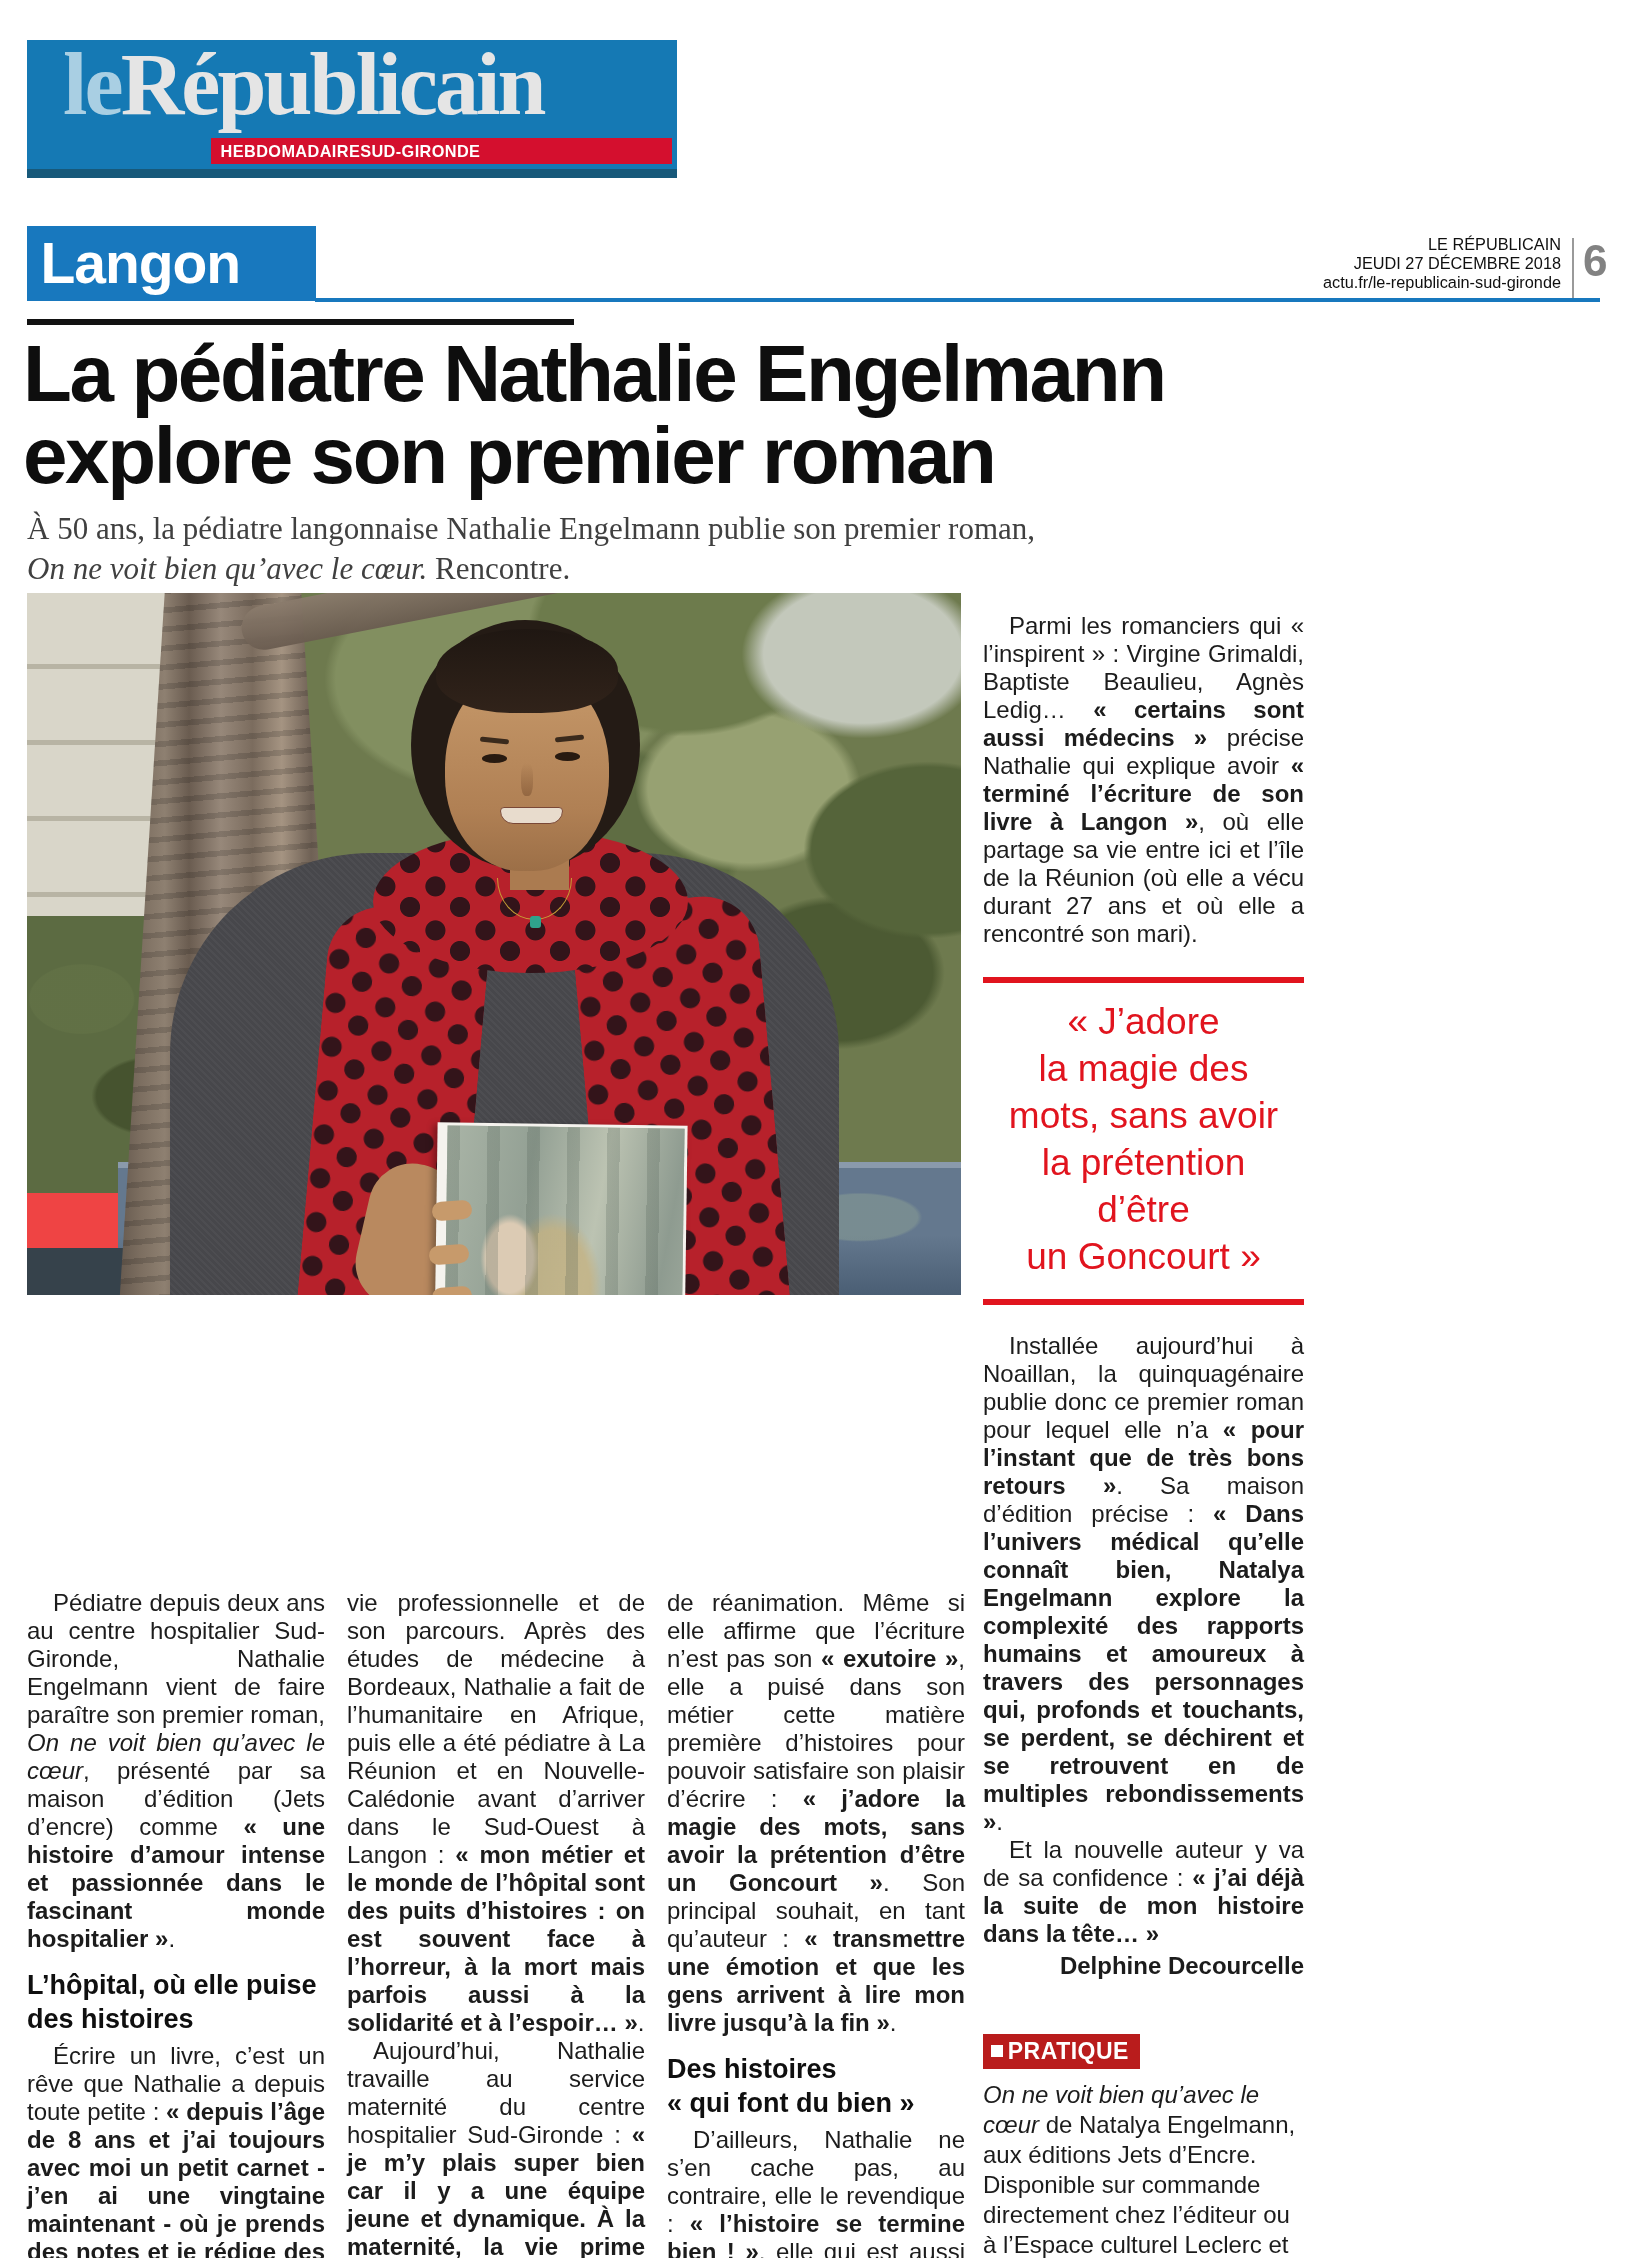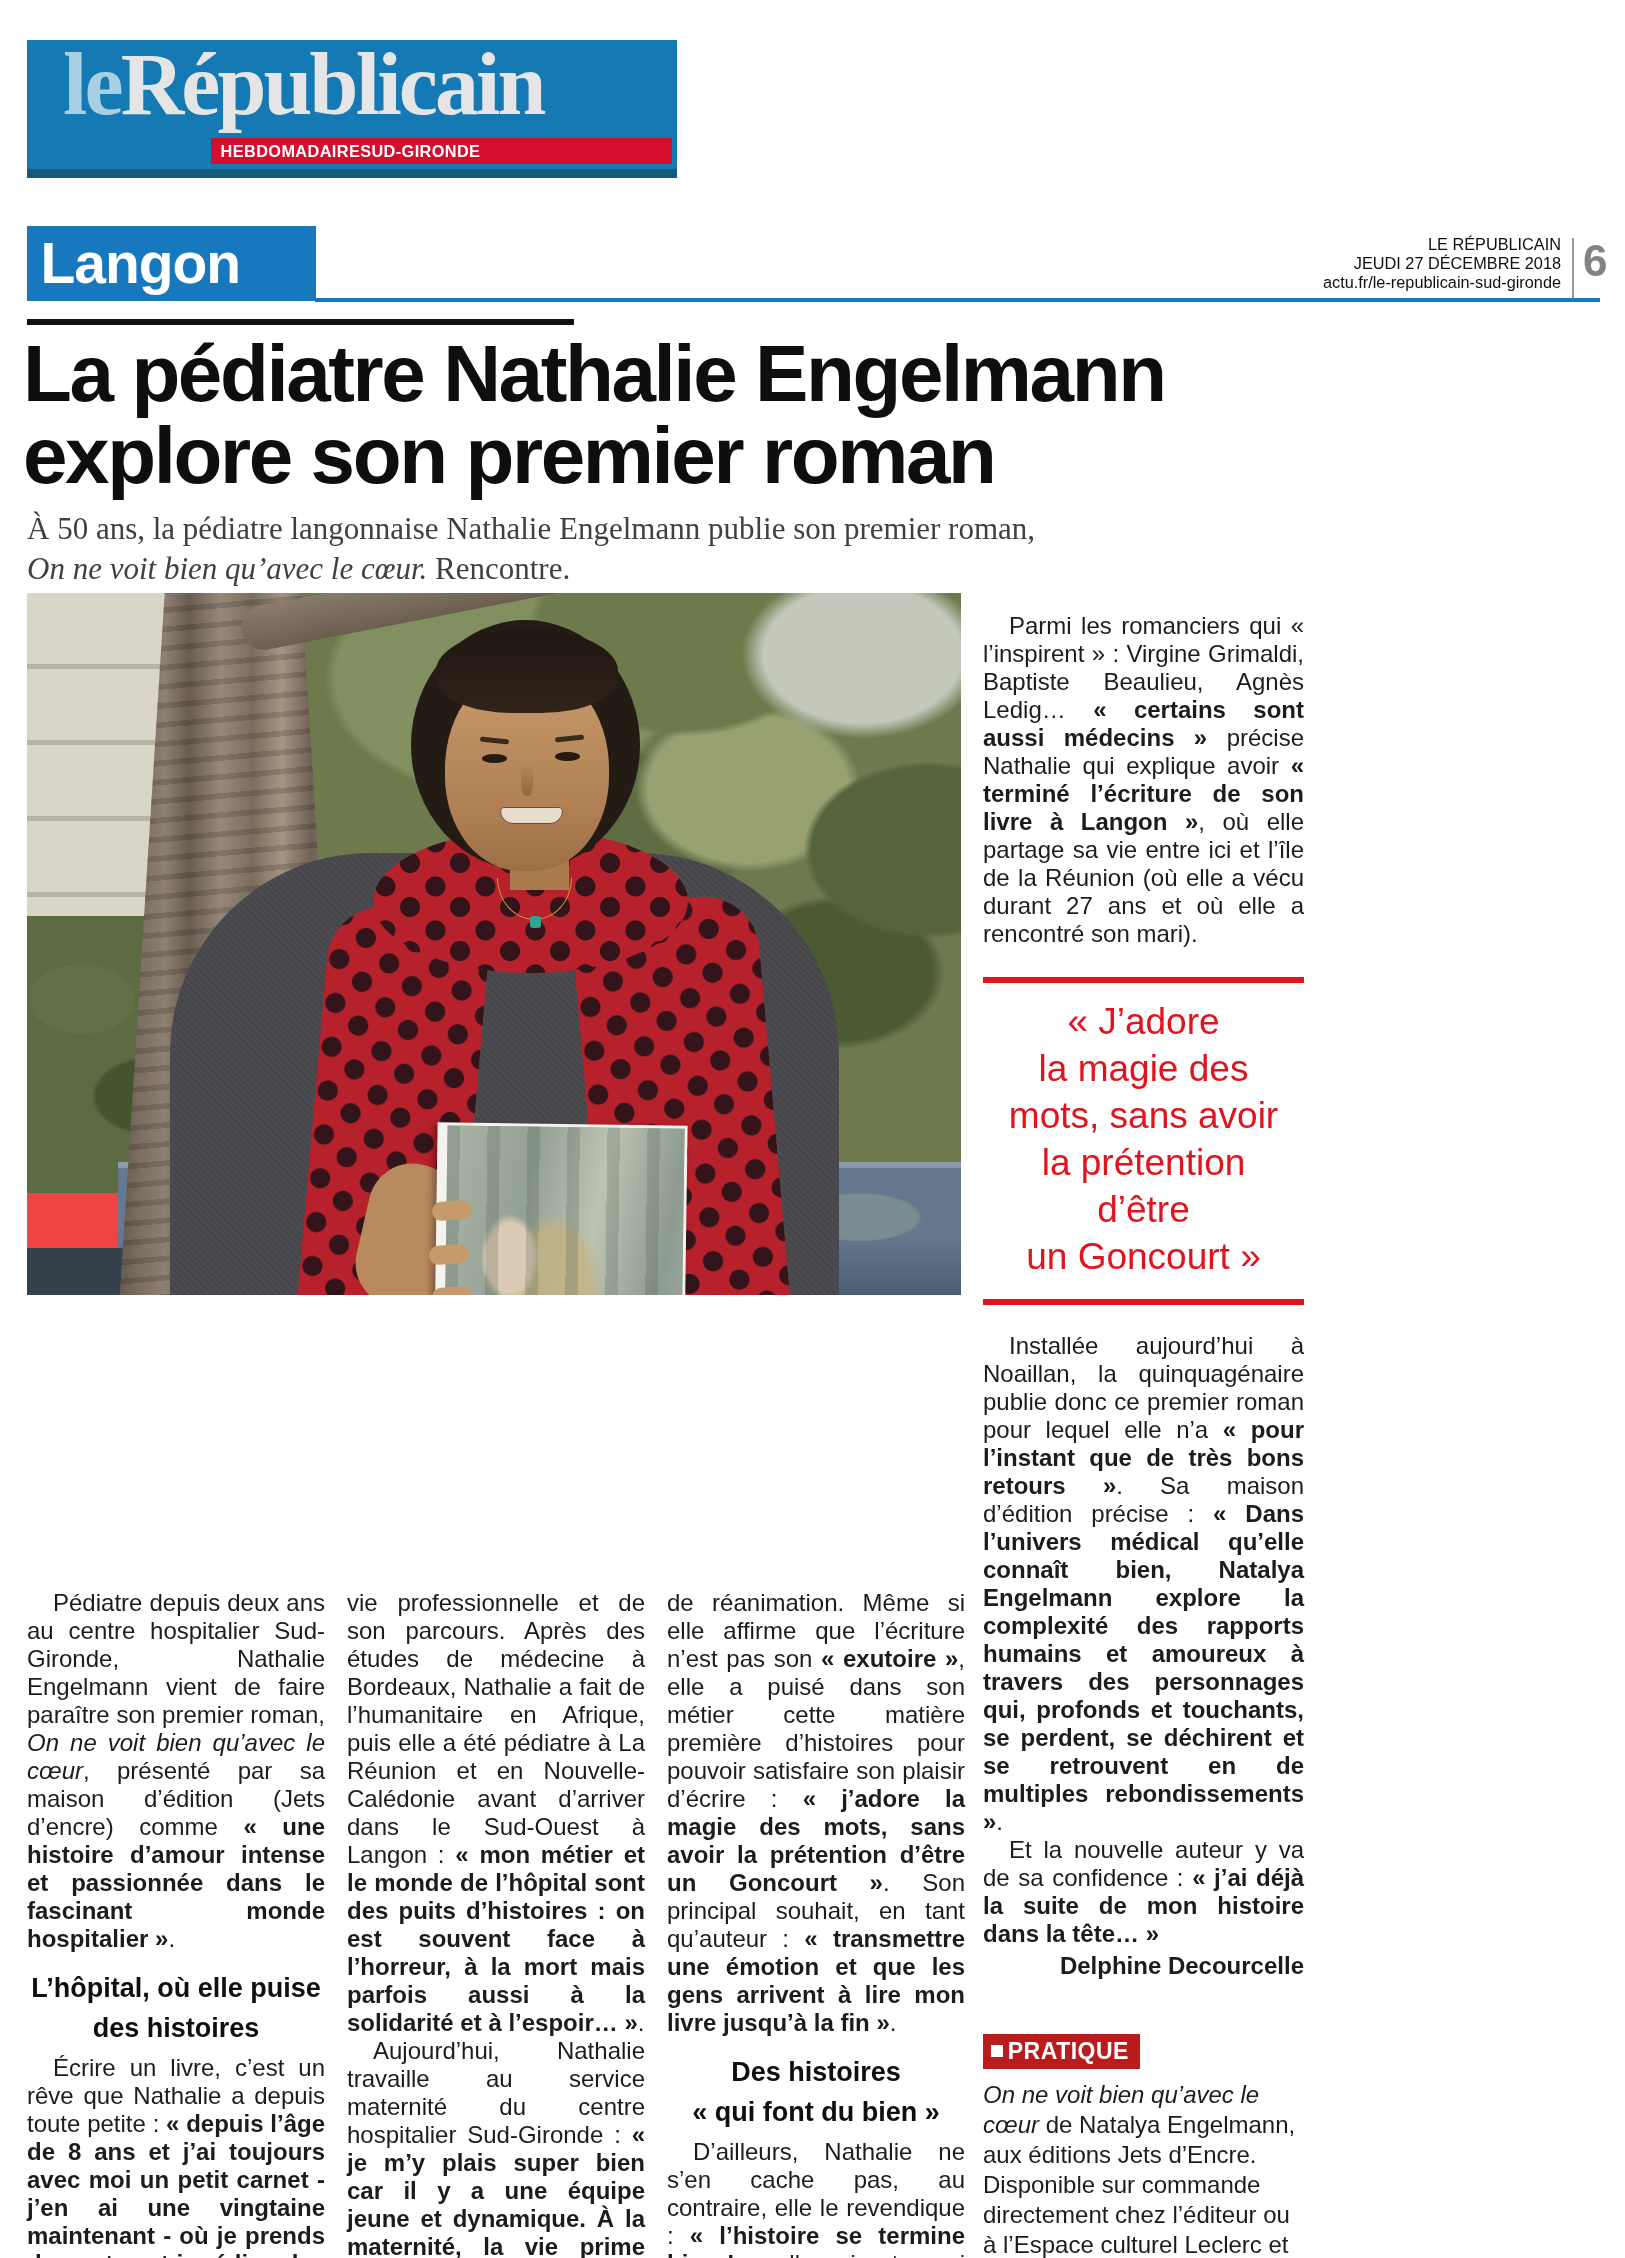--- a/index.html
+++ b/index.html
@@ -145,22 +145,22 @@
   .col{position:absolute;font-size:24px;line-height:28px;text-align:justify;color:#1c1c1c;}
   .col-1{left:27px;top:1589px;width:298px;height:673px;}
   .col-2{left:347px;top:1589px;width:298px;height:673px;}
   .col-3{left:667px;top:1589px;width:298px;height:673px;}
   .col-4{left:983px;top:612px;width:321px;height:1647px;}
   .bp{margin:0 0 0 0;}
   .bp + .bp{margin-top:0;}
   .ind{text-indent:26px;}
   .rb{font-weight:bold;}
   .ri{font-style:italic;}
-  .subhead{margin:15.3px 0 5.7px 0;font-size:27px;line-height:40px;font-weight:bold;color:#0f0f0f;
-    white-space:pre-line;text-align:center;}
+  .subhead{margin:15.3px 0 5.7px 0;font-size:27px;line-height:34px;font-weight:bold;color:#0f0f0f;
+    white-space:pre-line;text-align:left;}
   .pullquote{margin:29px 0 27px 0;padding:15.3px 0 19px 0;border-top:6.7px solid #e1141e;
     border-bottom:6.7px solid #e1141e;color:#e1141e;font-size:37px;line-height:47px;text-align:center;
     white-space:pre-line;font-weight:normal;}
   .byline{margin-top:3.8px;text-align:right;font-weight:bold;}
   .pratique{margin-top:54px;}
   .pr-label{display:inline-flex;align-items:center;background:#b91c1c;color:#fff;font-weight:bold;
     font-size:23px;padding:2.9px 11.5px 3.8px 7.6px;letter-spacing:0.5px;}
   .pr-sq{display:inline-block;width:12.4px;height:12.4px;background:#fff;margin-right:4.8px;}
   .pr-body{margin-top:11.5px;white-space:pre-line;text-align:left;line-height:30px;}
 </style>

